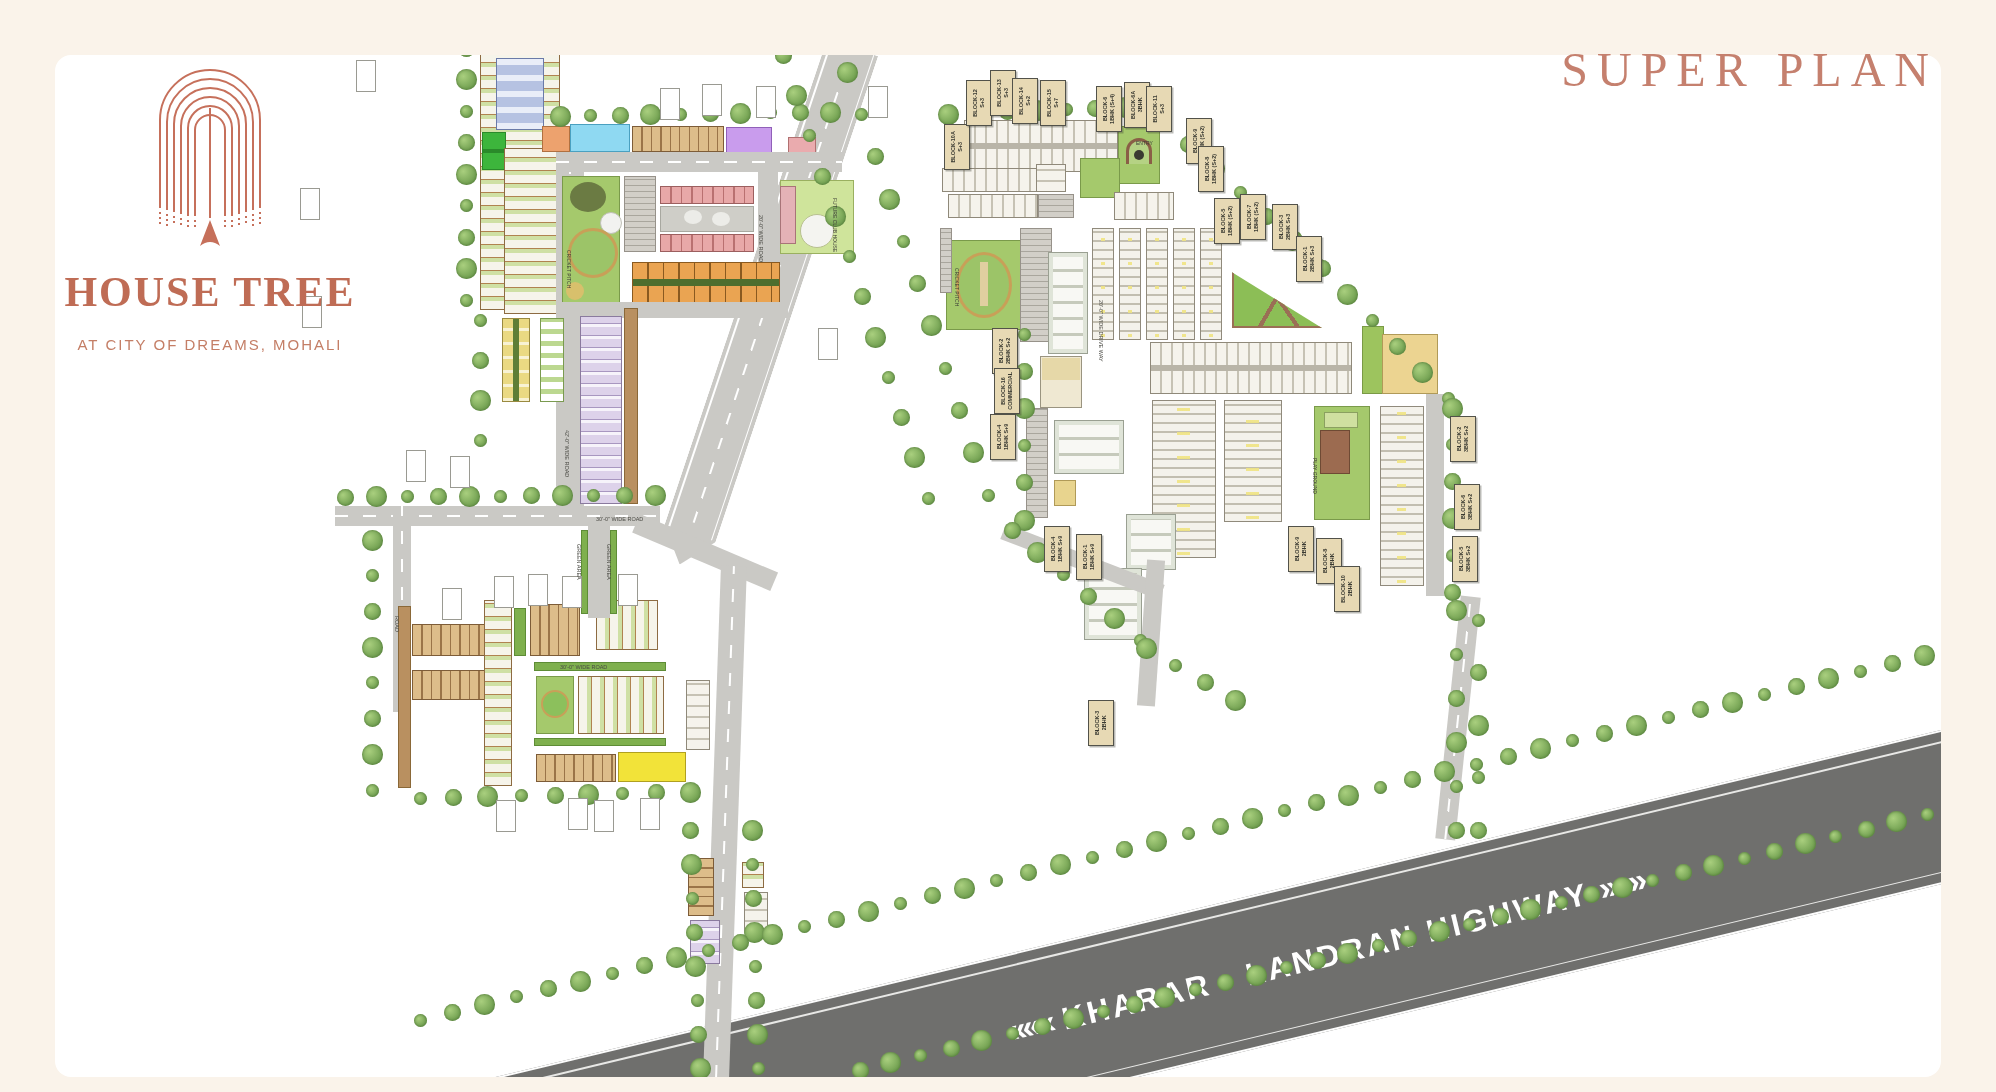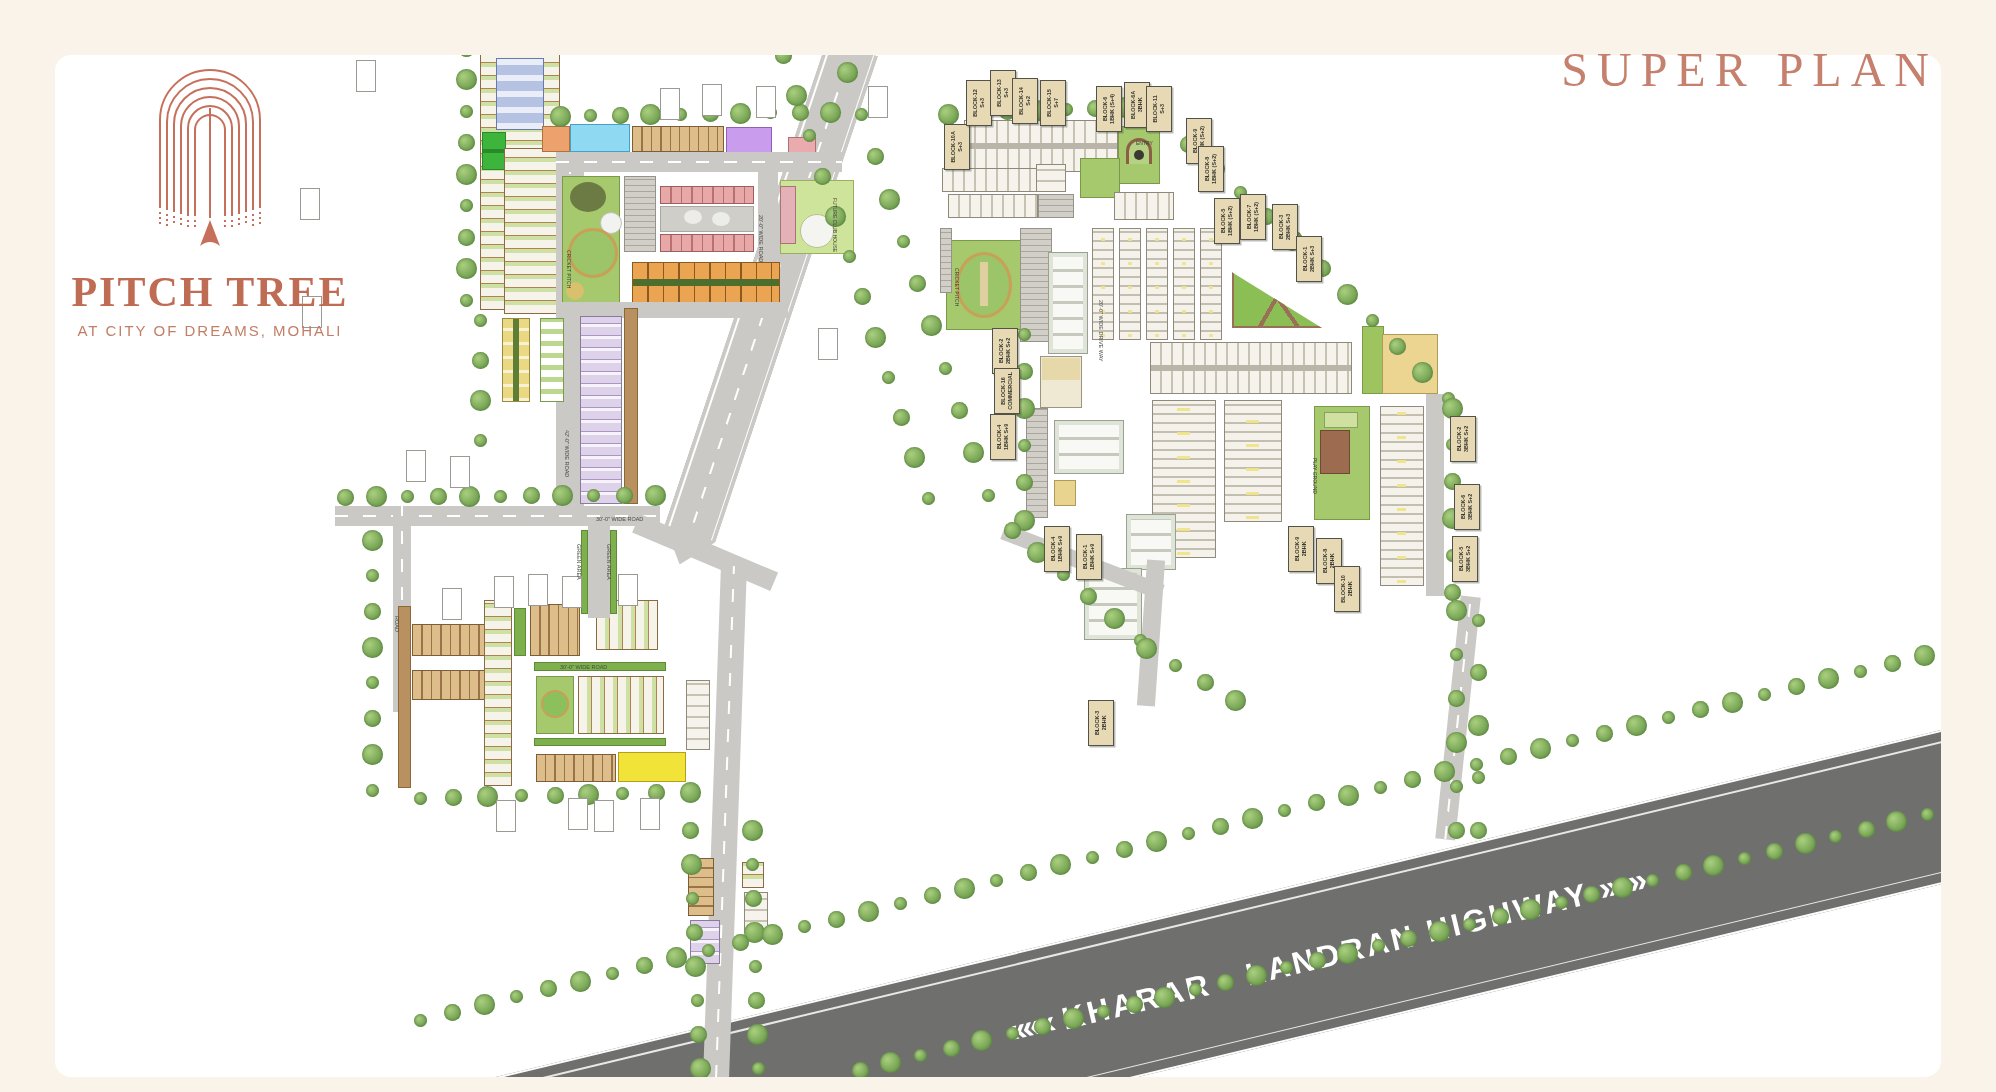--- a/index.html
+++ b/index.html
@@ -79,21 +79,21 @@
     display:flex;align-items:center;justify-content:center;}
   .hwy .band::before,.hwy .band::after{content:"";position:absolute;left:0;right:0;height:1.5px;background:#e8e8e6;}
   .hwy .band::before{top:9px;} .hwy .band::after{bottom:9px;}
   .hwy-label{color:#ffffff;font-size:31px;font-weight:bold;letter-spacing:3px;white-space:nowrap;}
   .hwy-label .chev{font-size:34px;letter-spacing:-4px;font-weight:bold;}
   
   #brand{position:absolute;left:60px;top:58px;width:300px;text-align:center;}
   #brand .logo{margin:0 auto;}
   #brand .name{font-family:"Liberation Serif",serif;font-weight:bold;font-size:42px;
     color:#bf6c55;letter-spacing:2px;margin-top:6px;}
-  #brand .tagline{font-size:15px;color:#c47e66;letter-spacing:2px;margin-top:6px;text-align:center;}
+  #brand .tagline{font-size:15px;color:#c47e66;letter-spacing:2px;margin-top:20px;text-align:center;}
   #site-title{position:absolute;right:58px;top:42px;font-family:"Liberation Serif",serif;
     font-size:48px;color:#c5806e;letter-spacing:9px;}
 </style>
 </head>
 <body>
 
 <div id="stage">
   <div id="panel">
 
     <div class="diag-road">
@@ -559,18 +559,18 @@
         <path d="M17 152 V64 A43 43 0 0 1 103 64 V152"></path>
         <path d="M24 154 V66 A36 36 0 0 1 96 66 V154"></path>
         <path d="M31 156 V68 A29 29 0 0 1 89 68 V156"></path>
         <path d="M38 158 V70 A22 22 0 0 1 82 70 V158"></path>
         <path d="M45 158 V72 A15 15 0 0 1 75 72 V158"></path>
         <path d="M60 50 V160"></path>
         <path stroke-dasharray="2 3" d="M10 154 V168 M17 156 V168 M24 158 V168 M31 160 V170 M38 162 V170 M45 162 V170 M75 162 V170 M82 162 V170 M89 160 V170 M96 158 V168 M103 156 V168 M110 154 V168"></path>
       </g>
       <path d="M60 162 L50 188 Q60 180 70 188 Z" fill="#c6705b"></path>
     </svg>
-    <div class="name">PITCH TREE</div>
+    <div class="name">HOUSE TREE</div>
     <div class="tagline">AT CITY OF DREAMS, MOHALI</div>
   </div>
 
   <div id="site-title">SUPER PLAN</div>
 </div>
 
 </body></html>

